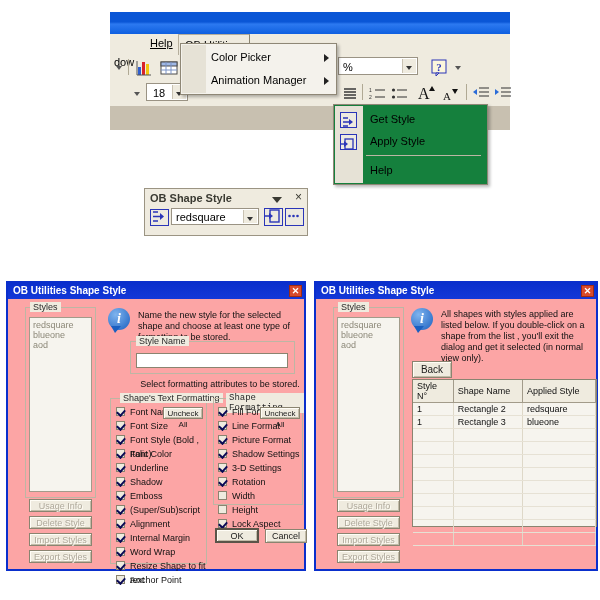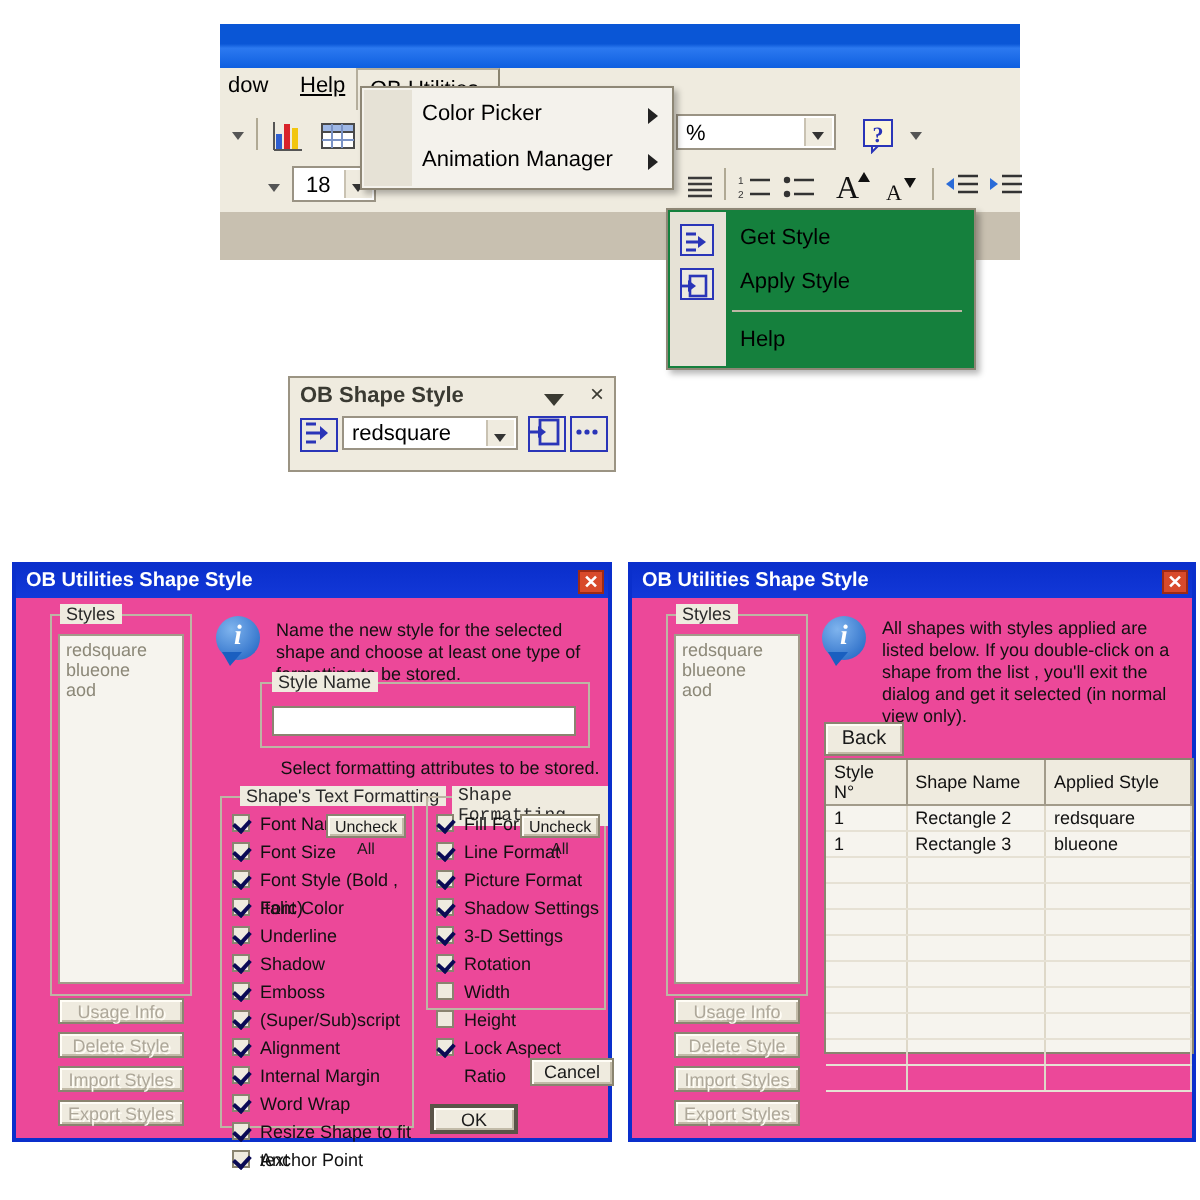--- a/index.html
+++ b/index.html
@@ -81,21 +81,21 @@
     background:#EFEBDF;border:1px solid #9B9483;
   }
   #ob-shape-toolbar .tbar-title{position:absolute;left:5px;top:3px;font-size:11px;font-weight:bold;color:#3A3A32;}
   #obst-collapse{position:absolute;right:24px;top:5px;width:11px;height:10px;}
   #obst-collapse:after{content:"";position:absolute;left:0;top:3px;
     border-left:5px solid transparent;border-right:5px solid transparent;border-top:6px solid #3A3A32;}
   #obst-close{position:absolute;right:5px;top:2px;font-size:12px;color:#3A3A32;line-height:12px;}
   #obst-combo{position:absolute;left:26px;top:19px;width:88px;height:17px;}
 
   
-  .dlg{position:absolute;background:#ec4899;border:2px solid #0A2FCC;box-sizing:border-box;}
+  .dlg{position:absolute;background:#fca5a5;border:2px solid #0A2FCC;box-sizing:border-box;}
   .dlg-title{position:absolute;left:0;top:0;right:0;height:16px;
     background:linear-gradient(to bottom,#0A2FCC,#1338D8);
     color:#fff;font-size:10px;font-weight:bold;line-height:16px;padding-left:5px;box-sizing:border-box;}
   .dlg-close{position:absolute;right:2px;top:2px;width:13px;height:12px;
     background:#D84A2B;border:1px solid #9E2A14;color:#fff;font-size:9px;font-weight:bold;
     text-align:center;line-height:11px;box-sizing:border-box;}
 
   .grp{position:absolute;border:1px solid #BDB6A4;box-sizing:border-box;}
   .grp-lbl{position:absolute;background:#EFEBDF;font-size:9px;padding:0 3px;color:#2a2a2a;}
 
@@ -135,21 +135,21 @@
 </head>
 <body>
 
 <div class="abs" id="app-fragment">
   <div class="abs" id="title-bar"></div>
   <div class="abs" id="menu-strip"></div>
   <div class="abs" id="toolbar-row1"></div>
   <div class="abs" id="toolbar-row2"></div>
   <div class="abs" id="toolbar-row3"></div>
 
-  <div class="menu-label" style="left:4px;">dow</div>
+  <div class="menu-label" style="left:4px;margin-top:19px;">dow</div>
   <div class="menu-label" style="left:40px;"><u>Help</u></div>
 
   <div class="tiny-arrow" style="left:6px;top:54px;"></div>
   <div class="sep-v" style="left:18px;top:47px;height:16px;"></div>
   <div class="tb-btn" style="left:24px;top:46px;width:20px;height:18px;">
     <svg width="20" height="18" viewBox="0 0 20 18">
       <rect x="3" y="8" width="3" height="8" fill="#2F5FD0"></rect>
       <rect x="7" y="3" width="3" height="13" fill="#D8232A"></rect>
       <rect x="11" y="5" width="3" height="11" fill="#F2C60F"></rect>
       <path d="M2 16 L16 16" stroke="#555" stroke-width="1" fill="none"></path>
@@ -371,21 +371,21 @@
       <div class="cbrow"><span class="cbbox on"></span><span>Picture Format</span></div>
       <div class="cbrow"><span class="cbbox on"></span><span>Shadow Settings</span></div>
       <div class="cbrow"><span class="cbbox on"></span><span>3-D Settings</span></div>
       <div class="cbrow"><span class="cbbox on"></span><span>Rotation</span></div>
       <div class="cbrow"><span class="cbbox"></span><span>Width</span></div>
       <div class="cbrow"><span class="cbbox"></span><span>Height</span></div>
       <div class="cbrow"><span class="cbbox on"></span><span>Lock Aspect Ratio</span></div>
     </div>
   <div class="btn" style="left:252px;top:124px;width:40px;height:12px;line-height:11px;font-size:8px;">Uncheck All</div>
 
-  <div class="btn default" style="left:207px;top:245px;width:44px;height:15px;line-height:13px;margin-top:24px;">OK</div>
+  <div class="btn default" style="left:207px;top:245px;width:44px;height:15px;line-height:13px;">OK</div>
   <div class="btn" style="left:257px;top:246px;width:42px;height:14px;line-height:13px;">Cancel</div>
 </div>
 
 <div class="dlg" id="dlg-right" style="left:314px;top:281px;width:284px;height:290px;">
   <div class="dlg-title">
     <span>OB Utilities Shape Style</span>
   </div>
   <div class="dlg-close">✕</div>
 
   <div class="grp" style="left:17px;top:24px;width:71px;height:191px;"></div>

